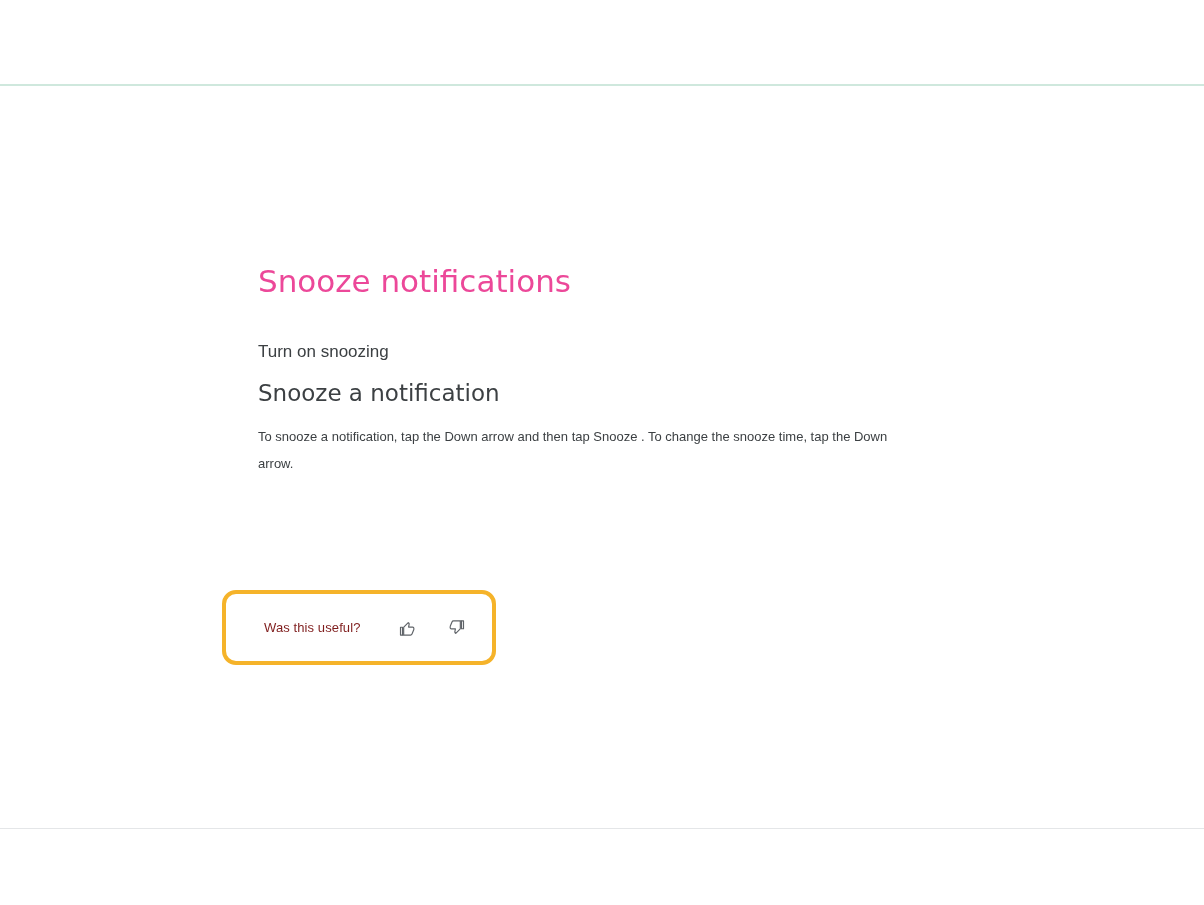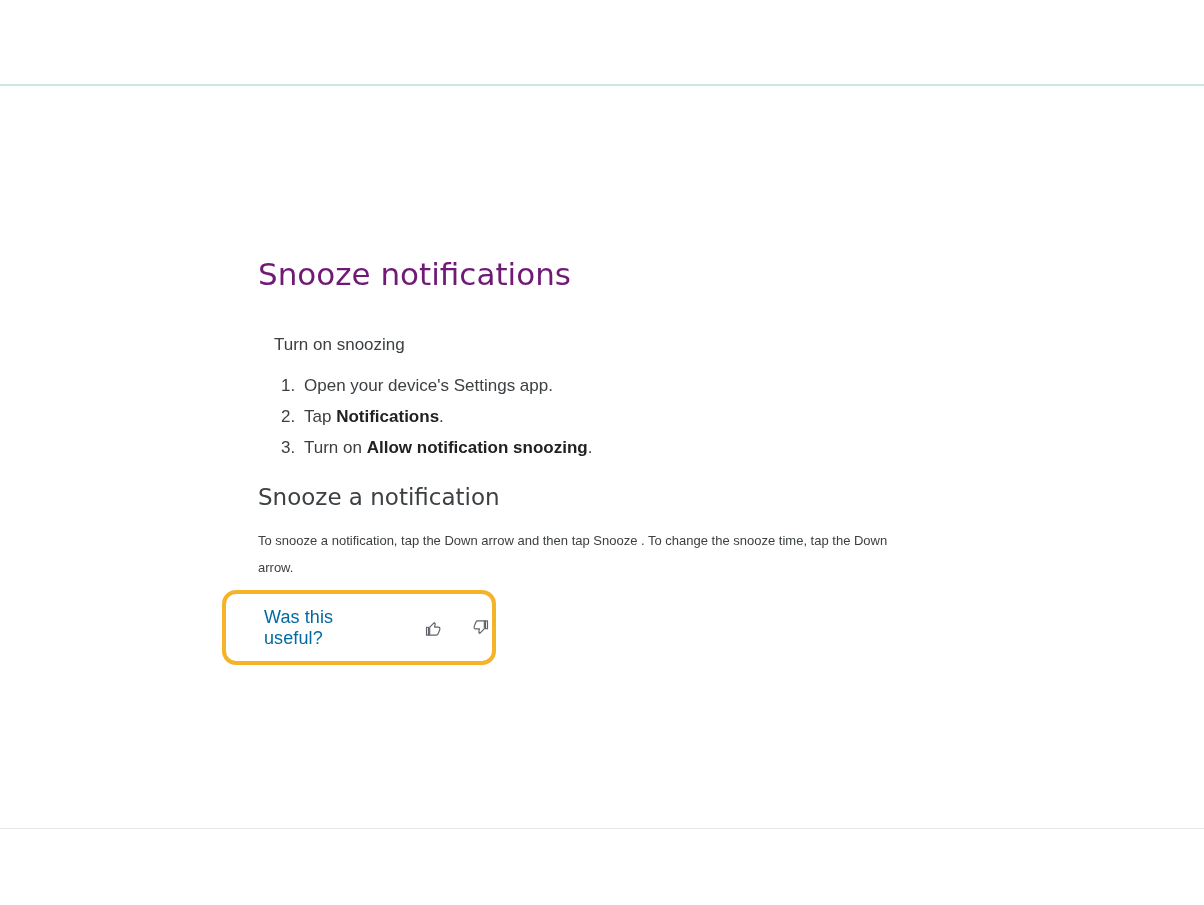--- a/index.html
+++ b/index.html
@@ -43,28 +43,28 @@
     left: 258px;
     top: 250px;
     width: 700px;
   }
   h1.article-title {
     font-family: "DejaVu Sans", sans-serif;
     font-weight: 400;
     font-size: 31px;
     line-height: 40px;
     letter-spacing: 0px;
-    color: #701a75;
-    margin: 4px 0 38px 0;
+    color: #ec4899;
+    margin: 11px 0 38px 0;
   }
   p.lead {
     font-size: 17px;
     line-height: 26px;
     color: #3c4043;
-    margin: 0 0 12px 16px;
+    margin: 0 0 12px 0;
     font-weight: 400;
   }
   ol.steps {
     margin: 0 0 18px 0;
     padding-left: 42px;
     font-size: 17px;
     line-height: 31px;
     color: #3c4043;
   }
   ol.steps li {
@@ -97,22 +97,22 @@
     width: 274px;
     height: 75px;
     border: 4px solid #f5b32a;
     border-radius: 14px;
     box-sizing: border-box;
     display: flex;
     align-items: center;
     padding-left: 38px;
   }
   .feedback-label {
-    font-size: 18px;
-    color: #0369a1;
+    font-size: 13px;
+    color: #7f1d1d;
     letter-spacing: 0.1px;
   }
   .thumb-btn {
     width: 24px;
     height: 24px;
     margin-left: 26px;
     display: inline-flex;
     align-items: center;
     justify-content: center;
     cursor: pointer;
@@ -133,25 +133,20 @@
 <div class="page">
 
   <div class="top-divider"></div>
 
   <div class="content">
 
     <h1 class="article-title">Snooze notifications</h1>
 
     <p class="lead">Turn on snoozing</p>
 
-    <ol class="steps">
-      <li><span>Open your device's Settings app.</span><b></b><span></span></li>
-      <li><span>Tap </span><b>Notifications</b><span>.</span></li>
-      <li><span>Turn on </span><b>Allow notification snoozing</b><span>.</span></li>
-    </ol>
 
     <h2 class="section-title">Snooze a notification</h2>
 
     <p class="body-text">To snooze a notification, tap the Down arrow and then tap Snooze . To change the snooze time, tap the Down arrow.</p>
 
   </div>
 
   <div class="feedback-wrap">
     <span class="feedback-label">Was this useful?</span>
 

